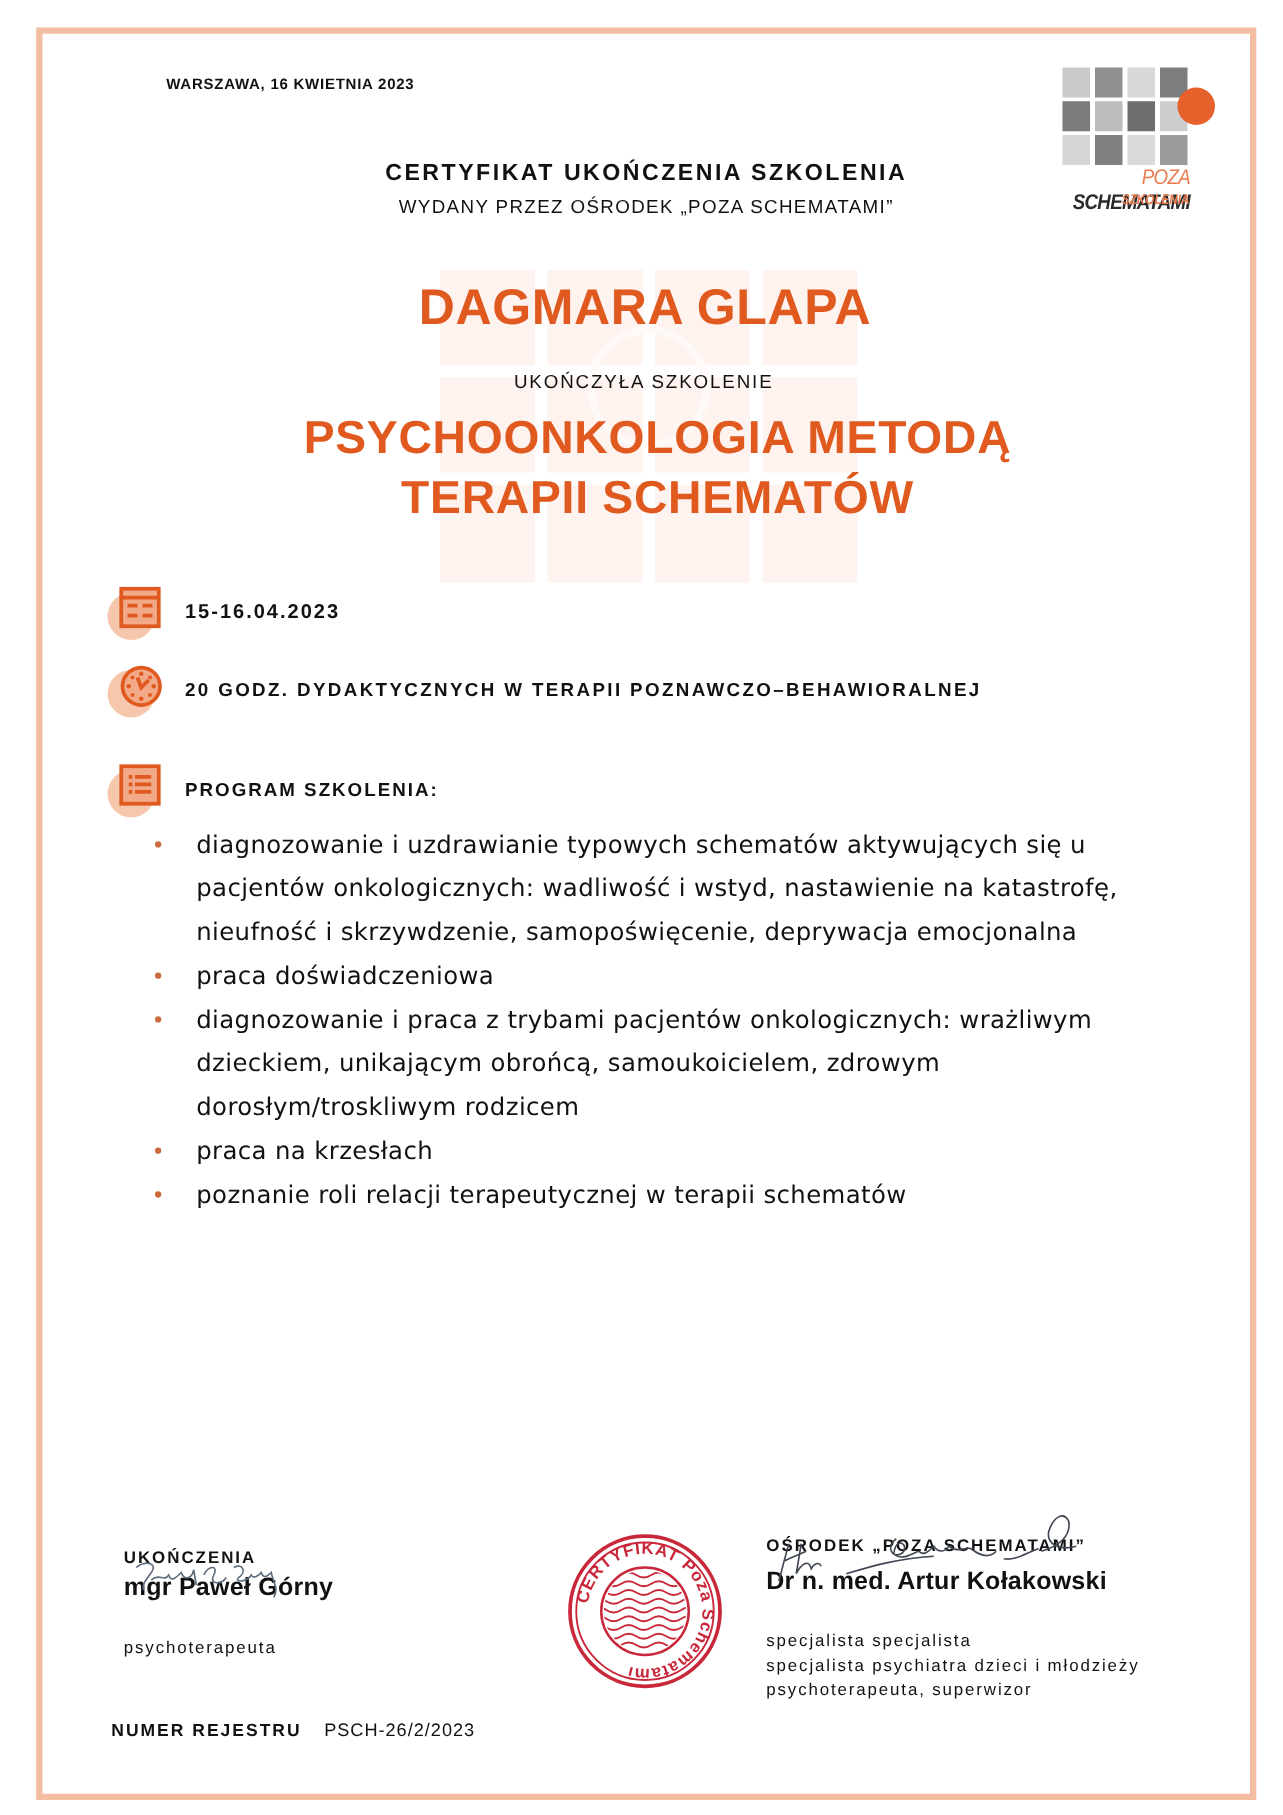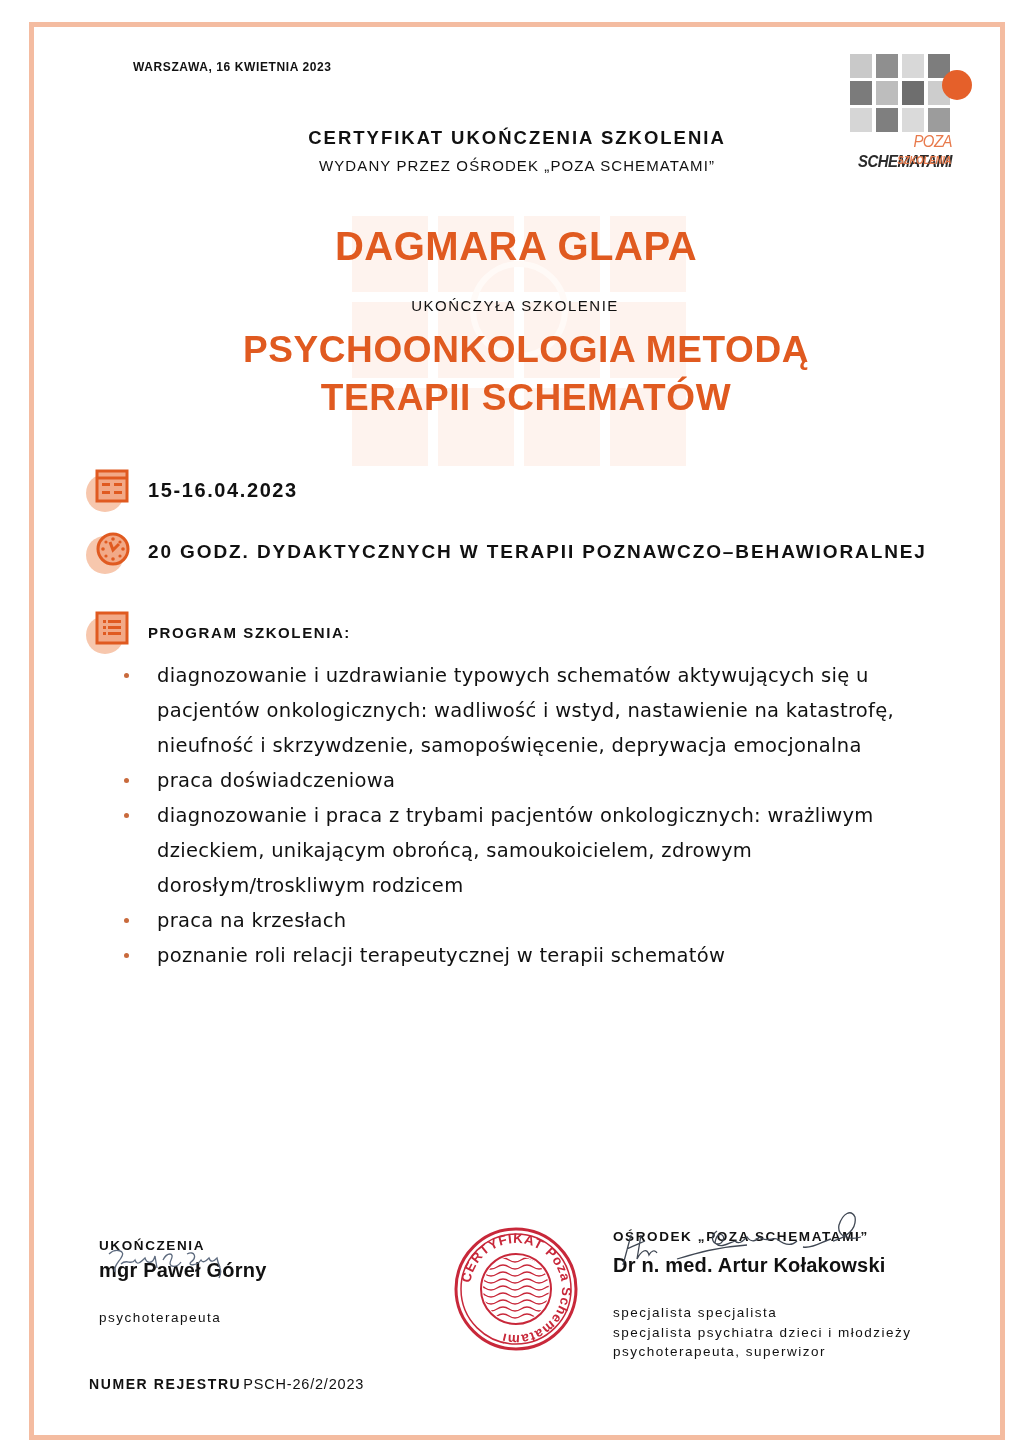--- a/index.html
+++ b/index.html
@@ -58,21 +58,21 @@
     .course {
       position: absolute; left: 0; width: 1052px; top: 326px; text-align: center;
       font-family: "Liberation Sans", sans-serif; font-weight: 700; font-size: 37px; line-height: 48px; color: #e05a20; letter-spacing: 0.6px;
     }
 
     .info-row { position: absolute; left: 86px; display: flex; align-items: center; }
     .info-icon { position: relative; width: 50px; height: 44px; }
     .info-icon .bg { position: absolute; left: 0; top: 6px; width: 38px; height: 38px; border-radius: 50%; background: #f7c7ad; }
     .info-icon svg { position: absolute; left: 8px; top: 0; }
     .info-text {
-      font-family: "Liberation Sans", sans-serif; font-weight: 700; font-size: 20px; letter-spacing: 1.6px; margin-left: 12px;
+      font-family: "Liberation Sans", sans-serif; font-weight: 700; font-size: 16px; letter-spacing: 1.6px; margin-left: 12px;
     }
 
     .program-list { position: absolute; left: 120px; top: 658px; width: 800px; list-style: none; }
     .program-list li {
       position: relative; padding-left: 37px;
       font-family: "DejaVu Sans", sans-serif; font-size: 19.5px; line-height: 35px; color: #111; letter-spacing: 0.3px;
     }
     .program-list li .bullet {
       position: absolute; left: 4px; top: 15px; width: 5px; height: 5px; border-radius: 50%; background: #c96a3c;
     }
@@ -80,21 +80,21 @@
     .sig-left { position: absolute; left: 99px; top: 1238px; }
     .sig-label { font-family: "Liberation Sans", sans-serif; font-weight: 700; font-size: 13.5px; letter-spacing: 1.6px; }
     .sig-name { font-family: "Liberation Sans", sans-serif; font-weight: 700; font-size: 20px; margin-top: 6px; letter-spacing: 0.2px; }
     .sig-role { font-family: "Liberation Sans", sans-serif; font-size: 13.5px; letter-spacing: 1.5px; margin-top: 26px; line-height: 19.5px; }
     .scribble { position: absolute; }
 
     .stamp { position: absolute; left: 453px; top: 1226px; width: 126px; height: 126px; }
 
     .sig-right { position: absolute; left: 613px; top: 1229px; }
 
-    .registry { position: absolute; left: 89px; top: 1376px; display: flex; gap: 2px; align-items: baseline; }
+    .registry { position: absolute; left: 89px; top: 1376px; display: flex; gap: 18px; align-items: baseline; }
     .registry-label { font-family: "Liberation Sans", sans-serif; font-weight: 700; font-size: 14px; letter-spacing: 1.6px; }
     .registry-value { font-family: "Liberation Sans", sans-serif; font-size: 14.5px; letter-spacing: 0.8px; }
   </style>
 </head>
 <body>
 
 <div class="frame"></div>
 
 <div class="watermark">
   <div class="sq" style="left:0;top:0"></div>
@@ -171,21 +171,21 @@
       <circle cx="29" cy="19" r="1.8" fill="#e05a20"></circle>
       <circle cx="19" cy="29" r="1.8" fill="#e05a20"></circle>
       <circle cx="9" cy="19" r="1.8" fill="#e05a20"></circle>
       <circle cx="26" cy="12" r="1.6" fill="#e05a20"></circle>
       <circle cx="26" cy="26" r="1.6" fill="#e05a20"></circle>
       <circle cx="12" cy="26" r="1.6" fill="#e05a20"></circle>
       <circle cx="12" cy="12" r="1.6" fill="#e05a20"></circle>
       <polyline points="16,12 19,20 25,14" fill="none" stroke="#e05a20" stroke-width="3"></polyline>
     </svg>
   </div>
-  <div class="info-text" style="font-size:19px; letter-spacing:1.9px;">20 GODZ. DYDAKTYCZNYCH W TERAPII POZNAWCZO–BEHAWIORALNEJ</div>
+  <div class="info-text" style="font-size:15px; letter-spacing:1.9px;">20 GODZ. DYDAKTYCZNYCH W TERAPII POZNAWCZO–BEHAWIORALNEJ</div>
 </div>
 
 <div class="info-row" style="top:610px">
   <div class="info-icon">
     <div class="bg"></div>
     <svg width="36" height="36" viewBox="0 0 36 36">
       <rect x="3" y="3" width="30" height="30" fill="#f2a987" stroke="#e05a20" stroke-width="3"></rect>
       <rect x="9" y="10" width="3" height="3" fill="#e05a20"></rect>
       <rect x="14" y="10" width="13" height="3" fill="#e05a20"></rect>
       <rect x="9" y="16" width="3" height="3" fill="#e05a20"></rect>

